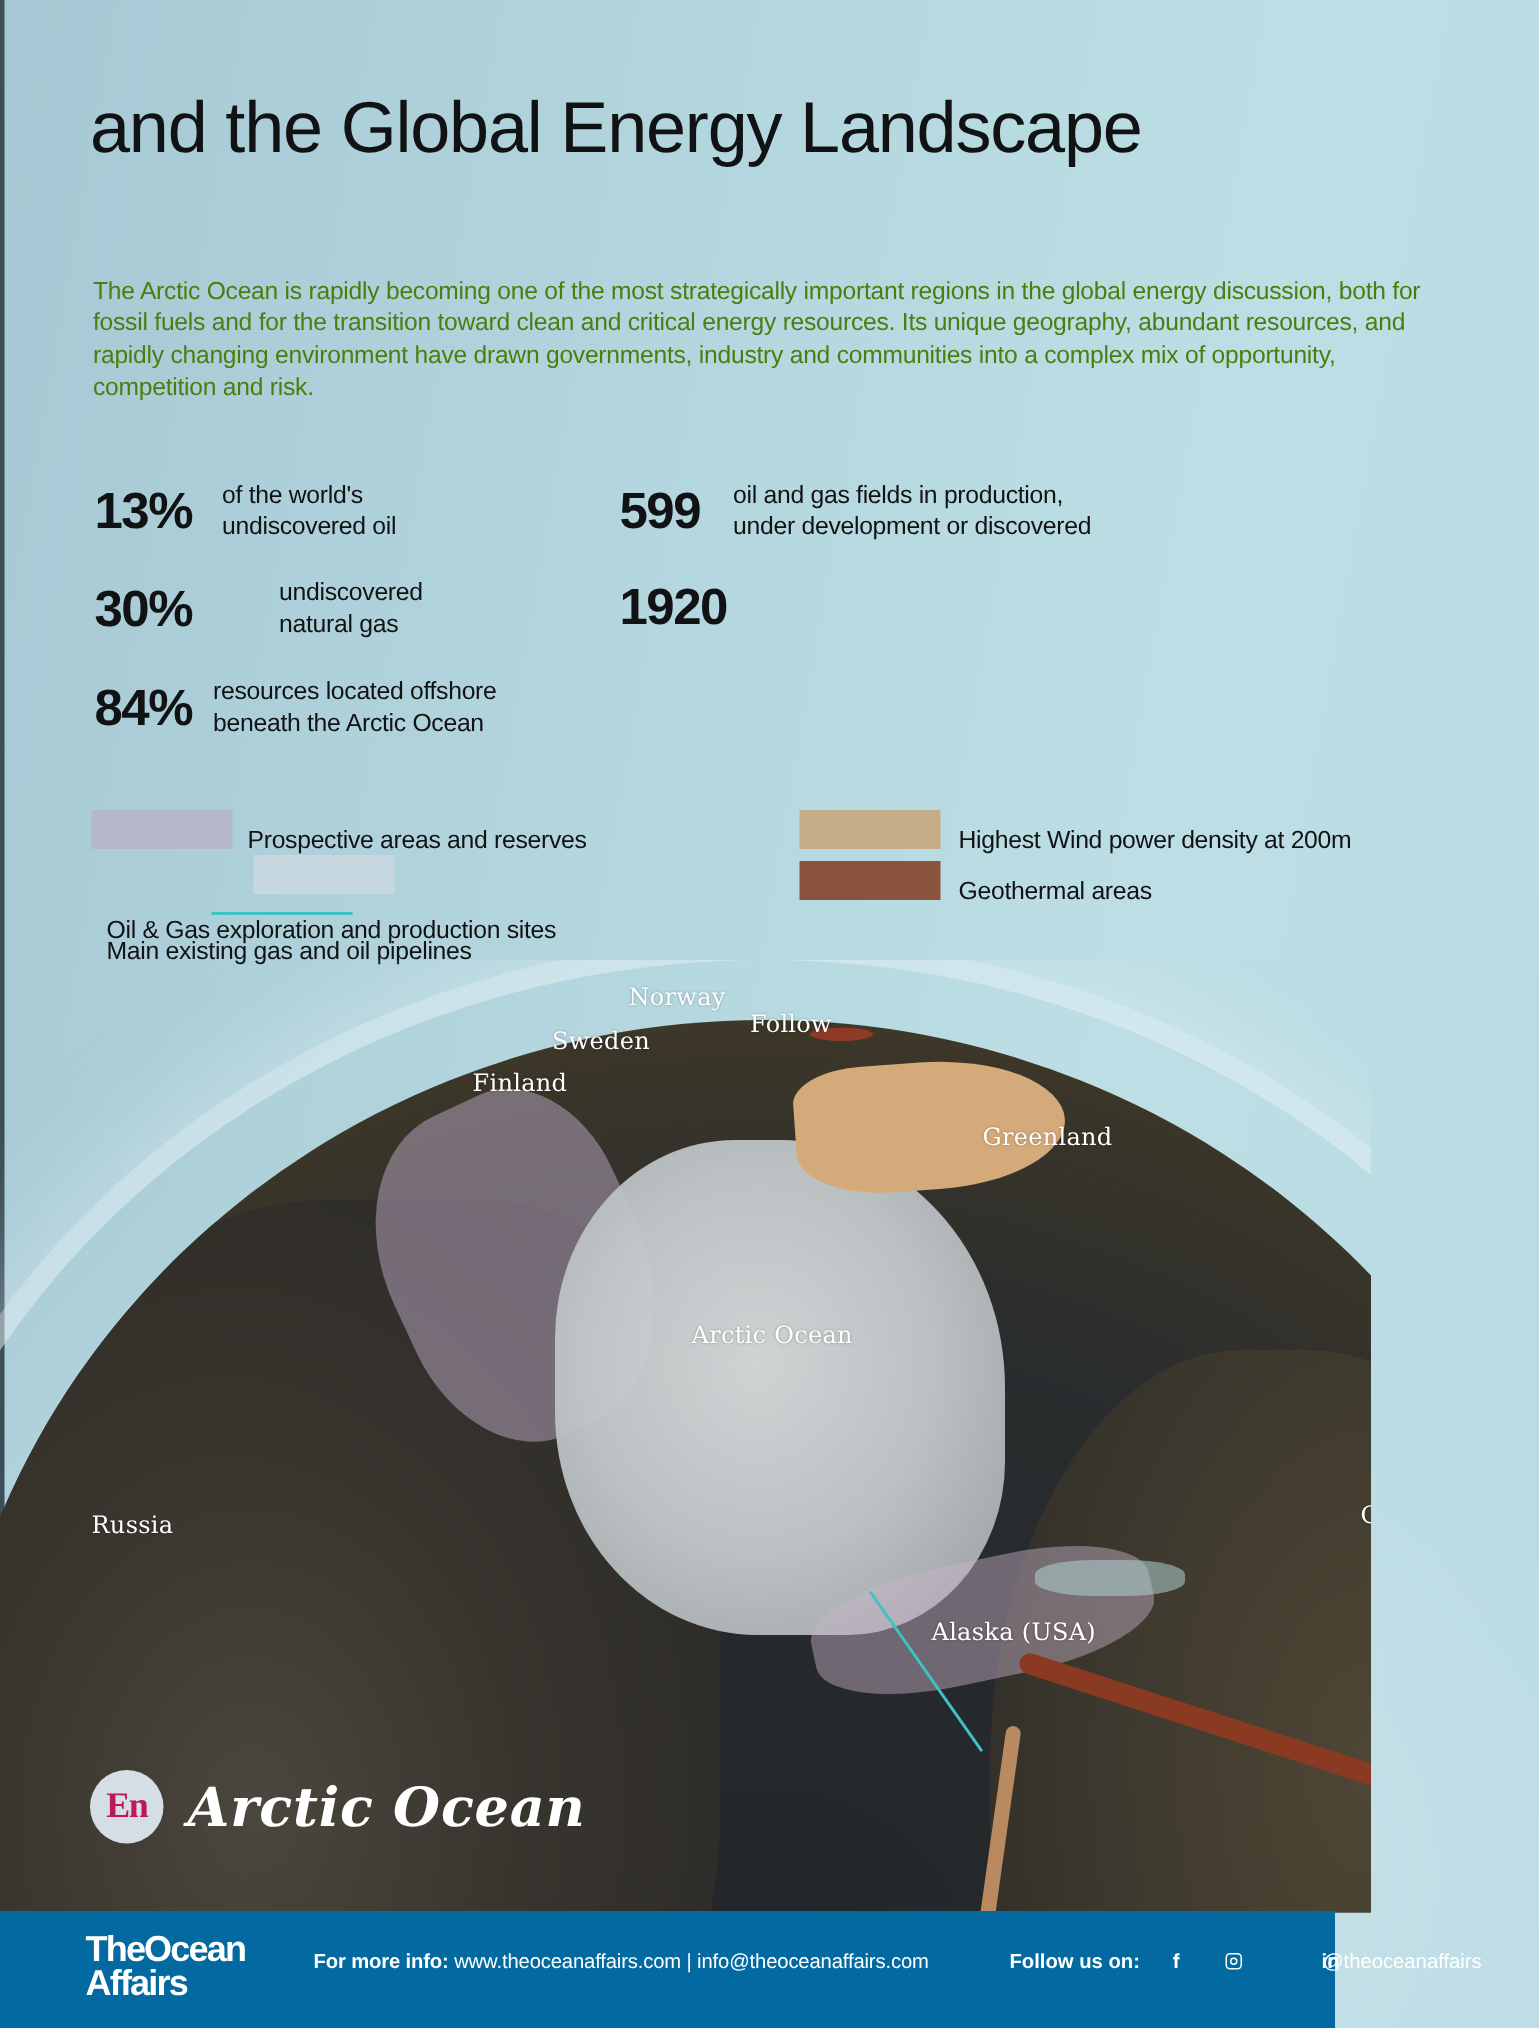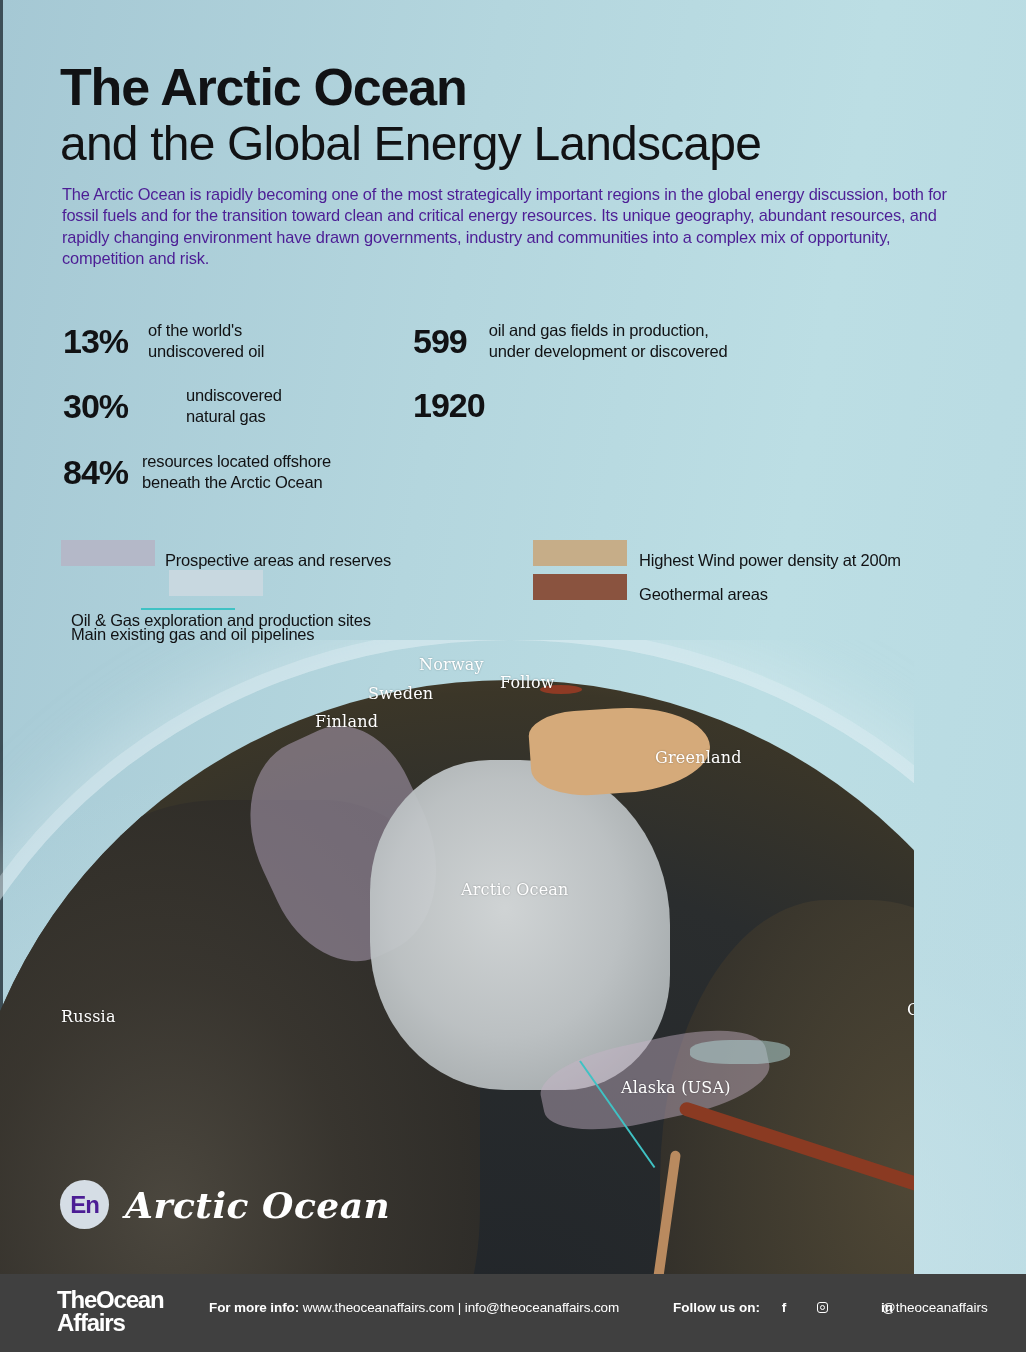--- a/index.html
+++ b/index.html
@@ -16,21 +16,21 @@
     pointer-events: none;
   }
   .frame-line { position: absolute; left: 0; top: 0; bottom: 0; width: 3px; background: #3d4e57; }
 
   .title { position: absolute; left: 60px; top: 58px; }
   .title .t1 { font-size: 52px; font-weight: 700; letter-spacing: -1.2px; line-height: 58px; }
   .title .t2 { font-size: 48px; font-weight: 400; letter-spacing: -0.8px; line-height: 56px; }
 
   .intro {
     position: absolute; left: 62px; top: 184px; width: 900px;
-    font-size: 16.4px; line-height: 21.3px; letter-spacing: -0.15px; color: #4c1d95;
+    font-size: 16.4px; line-height: 21.3px; letter-spacing: -0.15px; color: #4d7c0f;
   }
 
   .stat { position: absolute; display: flex; align-items: center; }
   .stat .num { font-size: 34px; font-weight: 700; letter-spacing: -1px; line-height: 40px; }
   .stat .desc { font-size: 16.5px; line-height: 21px; letter-spacing: -0.2px; margin-left: 14px; }
 
   .legend-item { position: absolute; display: flex; align-items: center; }
   .swatch { width: 94px; height: 26px; }
   .legend-line { width: 94px; height: 2px; background: #3fc2c4; }
   .legend-label { font-size: 16.5px; letter-spacing: -0.2px; margin-left: 10px; margin-top: 15px; }
@@ -77,50 +77,49 @@
   .pipeline-alaska { position: absolute; left: 620px; top: 380px; width: 130px; height: 2px; background: #3fc2c4; transform: rotate(55deg); transform-origin: left center; }
 
   .map-label {
     position: absolute; color: #ffffff;
     font-family: "DejaVu Serif", "Liberation Serif", serif;
     font-size: 16px; letter-spacing: 0.2px; text-shadow: 0 0 2px rgba(0,0,0,0.3);
   }
 
   .badge { position: absolute; left: 60px; top: 1180px; display: flex; align-items: center; }
   .badge-circle {
-    width: 49px; height: 49px; border-radius: 50%; background: #d5dde5; color: #4c1d95;
+    width: 49px; height: 49px; border-radius: 50%; background: #d5dde5; color: #be185d;
     display: flex; align-items: center; justify-content: center;
-    font-size: 24px; font-weight: 700; letter-spacing: -1px;
+    font-size: 24px; font-weight: 700; letter-spacing: -1px; font-family: Liberation Serif, serif;
   }
   .badge-text {
     margin-left: 16px; color: #ffffff; font-size: 36px; font-style: italic; font-weight: 700;
     font-family: "DejaVu Serif", "Liberation Serif", serif; letter-spacing: 0.5px;
   }
 
   .footer {
-    position: absolute; left: 0; top: 1274px; width: 1026px; height: 78px;
-    background: #404040; color: #ffffff; display: flex; align-items: center;
+    position: absolute; left: 0; top: 1274px; width: 890px; height: 78px;
+    background: #0369a1; color: #ffffff; display: flex; align-items: center;
   }
   .brand { position: absolute; left: 57px; top: 14px; font-weight: 700; font-size: 24px; line-height: 23px; letter-spacing: -1.2px; }
   .info { position: absolute; left: 209px; top: 26px; font-size: 13.5px; letter-spacing: -0.1px; }
   .info .label { font-weight: 700; }
   .follow { position: absolute; left: 673px; top: 26px; font-size: 13.5px; font-weight: 700; }
   .social { position: absolute; top: 26px; font-size: 13.5px; font-weight: 700; width: 16px; text-align: center; }
   .handle { position: absolute; left: 882px; top: 26px; font-size: 13.5px; }
   .ig-box { display: inline-block; width: 11px; height: 11px; border: 1.6px solid #fff; border-radius: 3px; position: relative; top: 1px; }
   .ig-box::after { content: ""; position: absolute; left: 2px; top: 2px; width: 3px; height: 3px; border: 1.3px solid #fff; border-radius: 50%; }
 </style>
 </head>
 <body>
 
 <div class="bg-glow"></div>
 <div class="frame-line"></div>
 
 <div class="title">
-  <div class="t1">The Arctic Ocean</div>
   <div class="t2">and the Global Energy Landscape</div>
 </div>
 
 <p class="intro">The Arctic Ocean is rapidly becoming one of the most strategically important regions in the global energy discussion, both for fossil fuels and for the transition toward clean and critical energy resources. Its unique geography, abundant resources, and rapidly changing environment have drawn governments, industry and communities into a complex mix of opportunity, competition and risk.</p>
 
 <div class="stat" style="left:63px; top:320px;">
   <div class="num">13%</div>
   <div class="desc" style="margin-left:20px;">
     <div>of the world's</div>
     <div>undiscovered oil</div>

